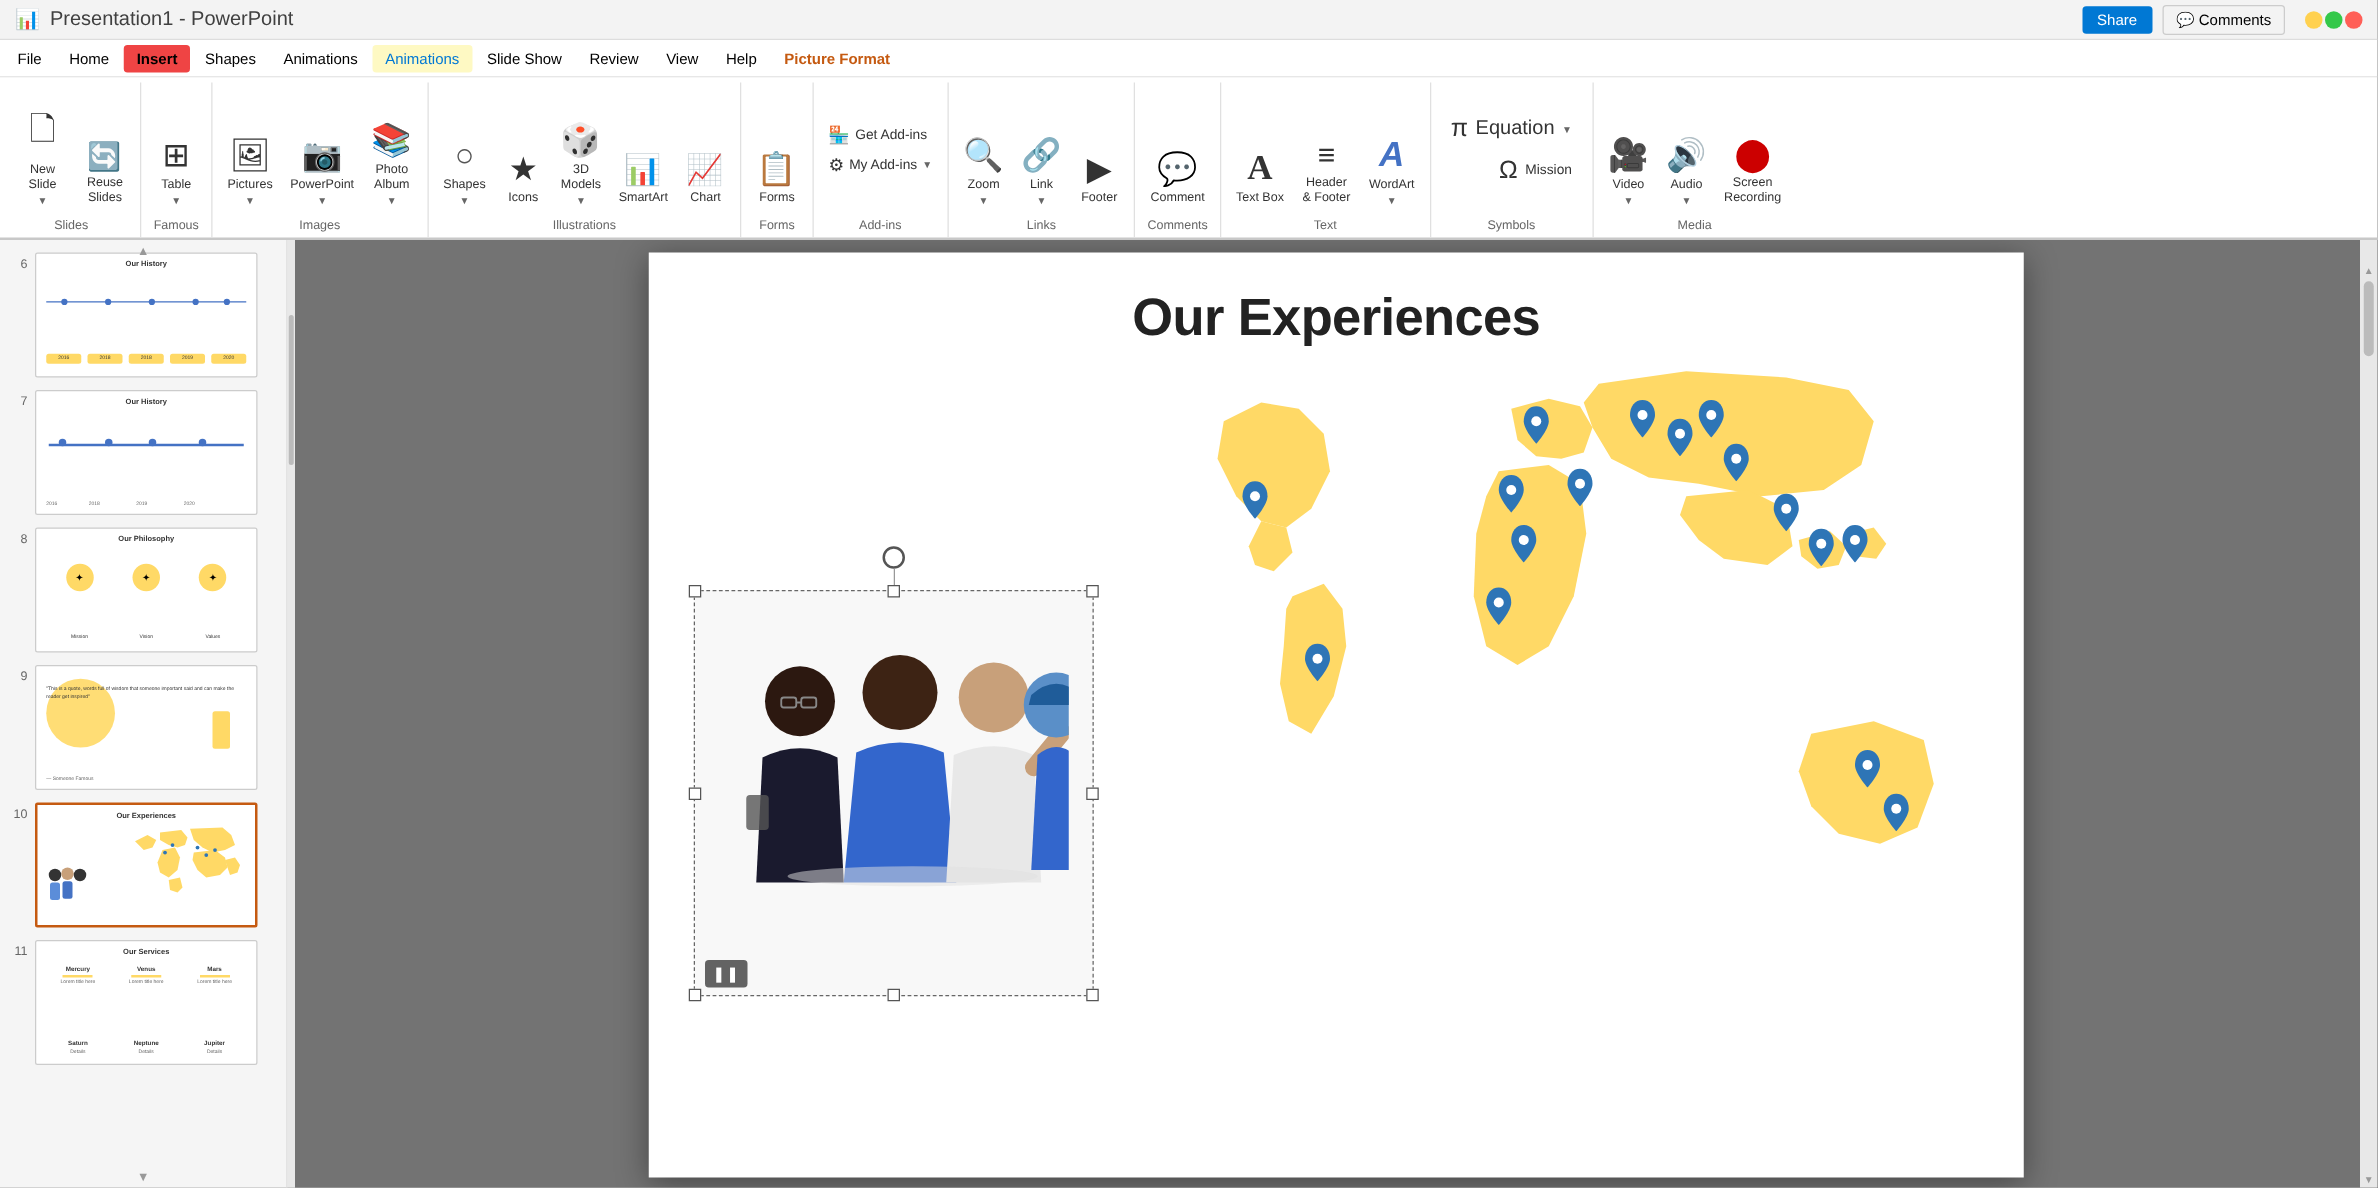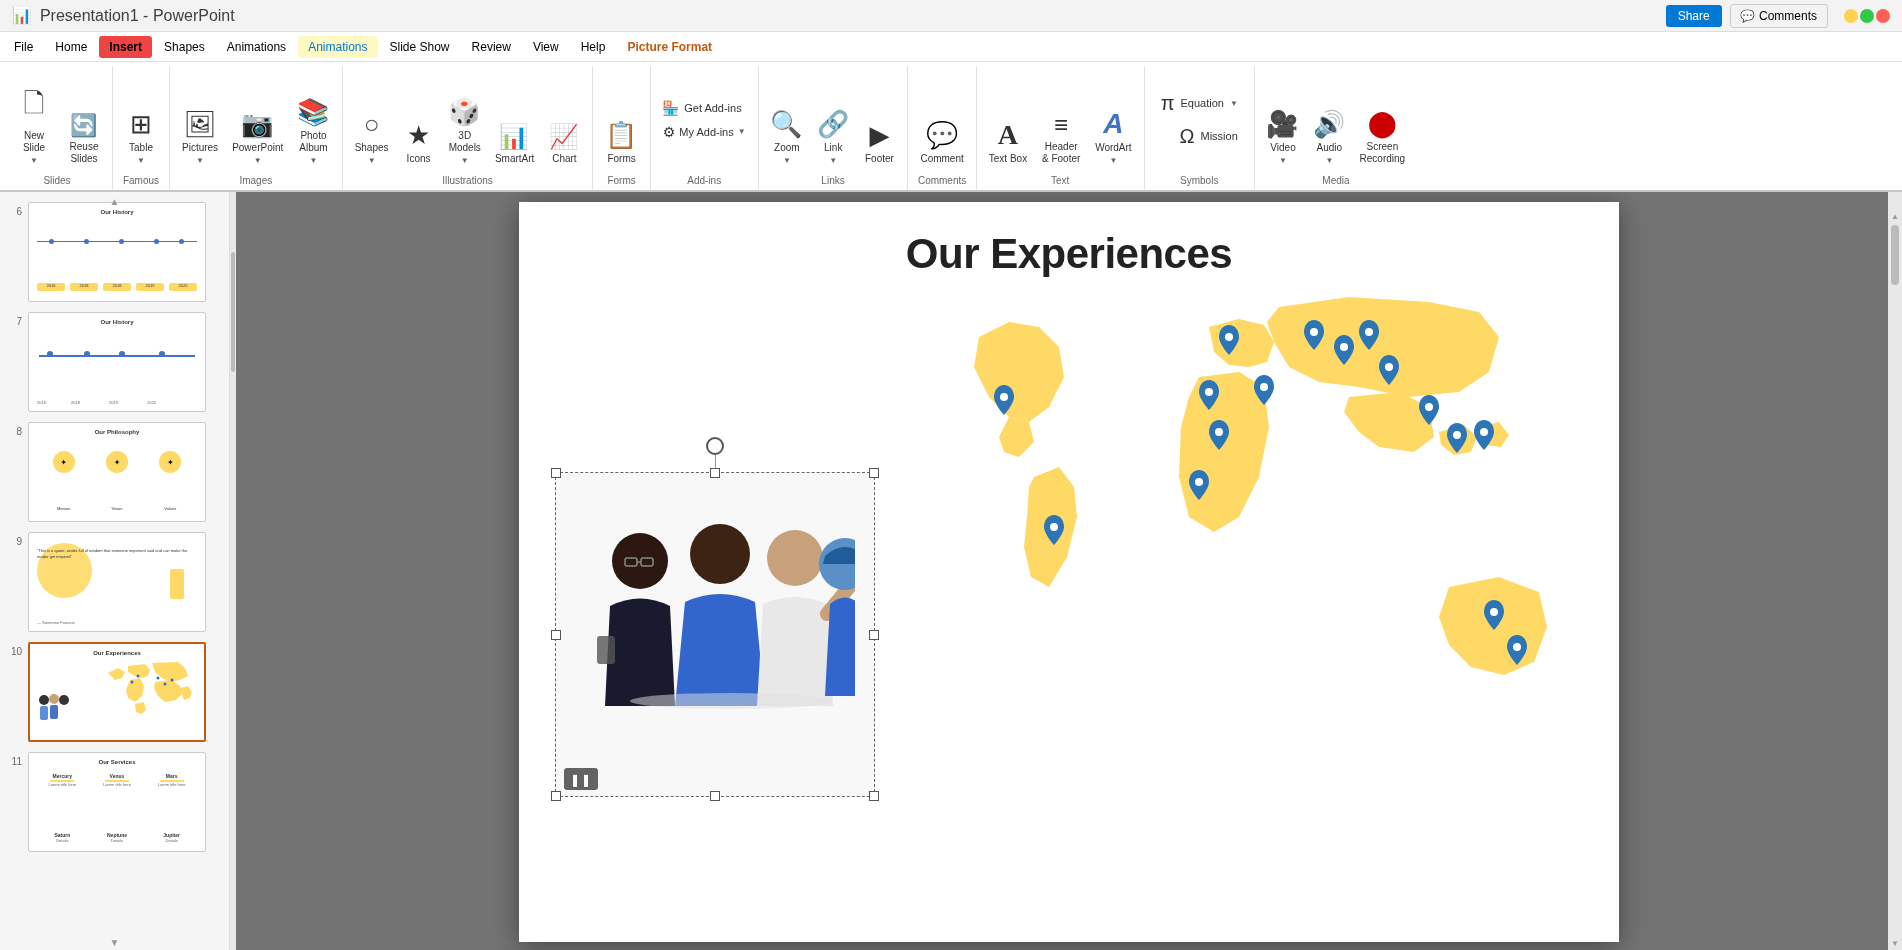--- a/index.html
+++ b/index.html
@@ -338,21 +338,21 @@
         <span class="dropdown-arrow">▼</span>
       </div>
     </div>
     <div class="ribbon-group-label">Text</div>
   </div>
 
   <div style="display:flex;flex-direction:column;align-items:center;border-right:1px solid #e0e0e0;padding:0 6px 4px 6px;">
     <div style="display:flex;flex-direction:column;gap:2px;flex:1;justify-content:center;padding:0 4px;">
       <div class="ribbon-btn" style="height:auto;flex-direction:row;gap:6px;align-items:center;padding:4px 6px;">
         <span style="font-size:20px;">π</span>
-        <span style="font-size:11px;">Equation</span>
+        <span style="font-size:16px;">Equation</span>
         <span class="dropdown-arrow">▼</span>
       </div>
       <div class="ribbon-btn" style="height:auto;flex-direction:row;gap:6px;align-items:center;padding:4px 6px;">
         <span style="font-size:20px;">Ω</span>
         <span style="font-size:11px;">Mission</span>
       </div>
     </div>
     <div class="ribbon-group-label">Symbols</div>
   </div>
 

